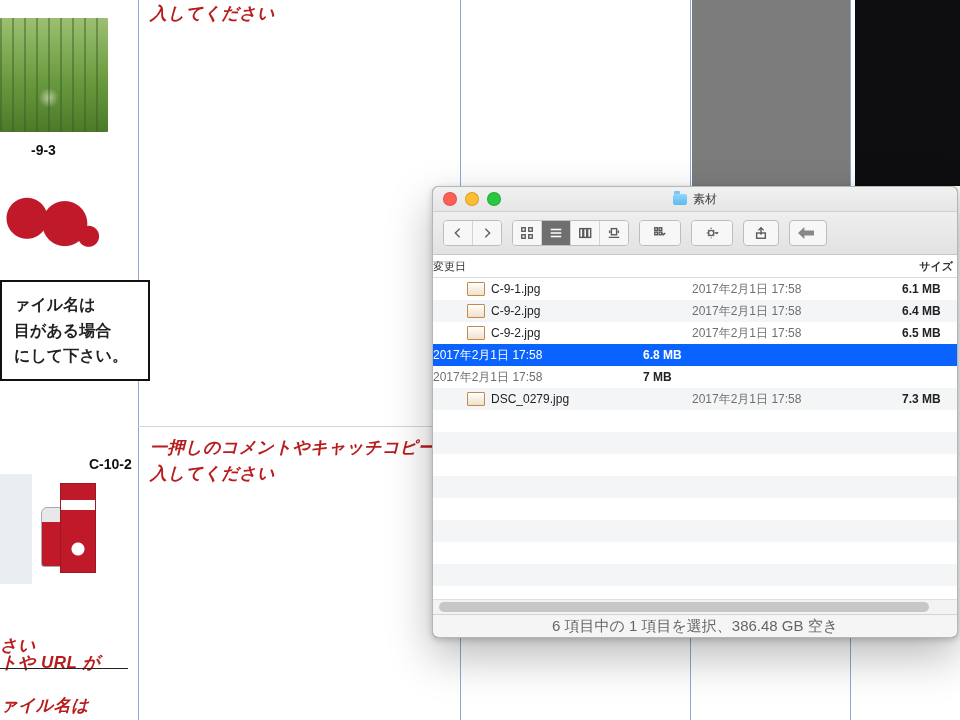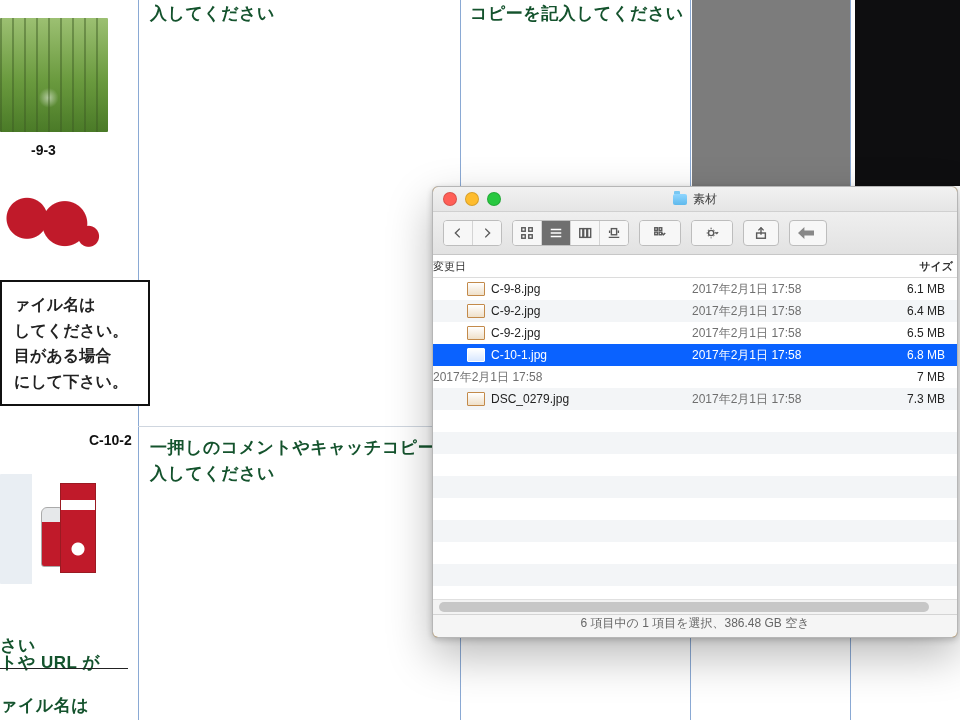--- a/index.html
+++ b/index.html
@@ -24,22 +24,23 @@
   .vline.c { left: 690px; }
   .vline.d { left: 850px; }
 
   .hline { position: absolute; left: 138px; right: 40px; height: 1px; background: #cfd6df; }
 
   .doc-text {
     position: absolute;
     font-weight: 700;
     font-size: 17px;
     line-height: 1.45;
-    color: #14532d;
+    color: #b91c1c;
     letter-spacing: 0.5px;
+    font-style: italic;
   }
 
   .doc-label {
     position: absolute;
     font-weight: 700;
     font-size: 14px;
     color: #111;
     margin-left: 31px;
   }
 
@@ -215,21 +216,21 @@
       #ffffff 0 22px,
       #f3f5f7 22px 44px
     );
   }
   .file-row{
     height:22px; display:flex; align-items:center;
     font-size:12px;
   }
   .file-row .fname{flex:0 0 225px; padding-left:34px; display:flex; align-items:center; gap:6px;}
   .file-row .fdate{flex:0 0 210px; color:#6f6f6f;}
-  .file-row .fsize{flex:1 1 auto; text-align:right; padding-right:12px;}
+  .file-row .fsize{flex:1 1 auto; text-align:left; padding-right:12px;font-weight:bold;}
   .file-row.selected{ background:#0a62ff; color:#fff;}
   .file-row.selected .fdate{ color:#fff;}
   .jpg-icon{
     width:16px;height:12px;border:1px solid #c38a4a;
     background:linear-gradient(#fff,#efe0c9);
     border-radius:1px;
   }
   .file-row.selected .jpg-icon{ border-color:#fff; background:linear-gradient(#fff,#d8e7ff);}
 
   .hscroll-track{
@@ -240,58 +241,56 @@
   }
   .hscroll-thumb{
     position:absolute; left:6px; right:28px; top:2px; height:10px;
     background:#c7c7c7; border-radius:5px;
   }
 
   .statusbar{
     height:22px;
     border-top:1px solid #d4d4d4;
     background:#f5f5f5;
-    display:flex; justify-content:center;
-    font-size:12px; color:#666;
+    display:flex; align-items:center; justify-content:center;
+    font-size:15px; color:#666;
   }
 </style>
 </head>
 <body>
 
 <div class="doc">
 
   <div class="vline a"></div>
   <div class="vline b"></div>
   <div class="vline c"></div>
   <div class="vline d"></div>
 
   <div class="big-greytile" style="left:692px; top:0; width:158px; height:186px;"></div>
   <div class="big-blacktile" style="left:855px; top:0; width:105px; height:186px;"></div>
 
   <div class="doc-text" style="left:150px; top:2px;">入してください</div>
-  <div class="doc-text" style="left:470px; top:2px;">コピーを記入してください</div>
 
   <div class="photo-thumb thumb-forest" style="left:0; top:18px; width:108px; height:114px;"></div>
   <div class="doc-label" style="left:0; top:142px;">-9-3</div>
 
   <div class="photo-thumb thumb-pome" style="left:0; top:160px; width:108px; height:106px;"></div>
 
   <div class="doc-textbox" style="left:0; top:280px; width:122px;">
      <div>ァイル名は</div>
-     <div>してください。</div>
      <div>目がある場合</div>
      <div>にして下さい。</div>
   </div>
 
   <div class="hline" style="top:426px;"></div>
 
   <div class="doc-text" style="left:150px; top:436px;">一押しのコメントやキャッチコピーを</div>
   <div class="doc-text" style="left:150px; top:462px;">入してください</div>
 
-  <div class="doc-label" style="left:58px; top:432px;">C-10-2</div>
+  <div class="doc-label" style="left:58px; top:456px;">C-10-2</div>
   <div class="photo-thumb thumb-pack" style="left:0; top:474px; width:108px; height:110px;">
        <div class="bottle"></div>
        <div class="carton"></div>
   </div>
 
   <div class="doc-text" style="left:0; top:608px; font-size:17px;margin-top:43px;">トや URL が</div>
   <div class="doc-text" style="left:0; top:634px; font-size:17px;">さい</div>
   <div class="doc-text" style="left:0; top:694px; font-size:17px;">ァイル名は</div>
   <div style="position:absolute; left:0; top:668px; width:128px; height:1px; background:#222;"></div>
 </div>
@@ -392,21 +391,21 @@
 
   <div class="header-row">
     <div class="col-date">変更日</div>
     <div class="col-size">サイズ</div>
   </div>
 
   <div class="file-list" id="file-list">
       <div class="file-row">
         <div class="fname">
           <span class="jpg-icon"></span>
-          <span>C-9-8.jpg</span>
+          <span>C-9-1.jpg</span>
         </div>
         <div class="fdate">2017年2月1日 17:58</div>
         <div class="fsize">6.1 MB</div>
       </div>
       <div class="file-row">
         <div class="fname">
           <span class="jpg-icon"></span>
           <span>C-9-2.jpg</span>
         </div>
         <div class="fdate">2017年2月1日 17:58</div>
@@ -414,24 +413,20 @@
       </div>
       <div class="file-row">
         <div class="fname">
           <span class="jpg-icon"></span>
           <span>C-9-2.jpg</span>
         </div>
         <div class="fdate">2017年2月1日 17:58</div>
         <div class="fsize">6.5 MB</div>
       </div>
       <div class="file-row selected">
-        <div class="fname">
-          <span class="jpg-icon"></span>
-          <span>C-10-1.jpg</span>
-        </div>
         <div class="fdate">2017年2月1日 17:58</div>
         <div class="fsize">6.8 MB</div>
       </div>
       <div class="file-row">
         <div class="fdate">2017年2月1日 17:58</div>
         <div class="fsize">7 MB</div>
       </div>
       <div class="file-row">
         <div class="fname">
           <span class="jpg-icon"></span>

